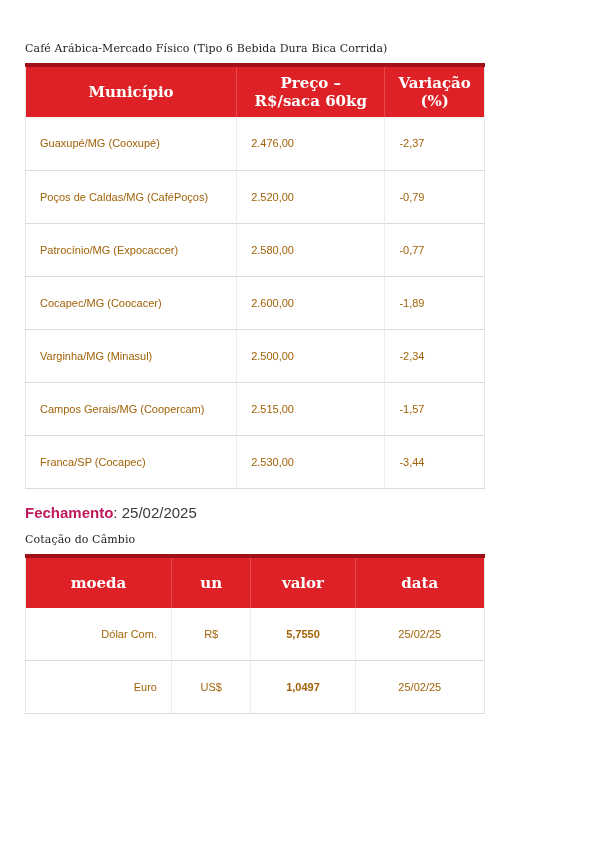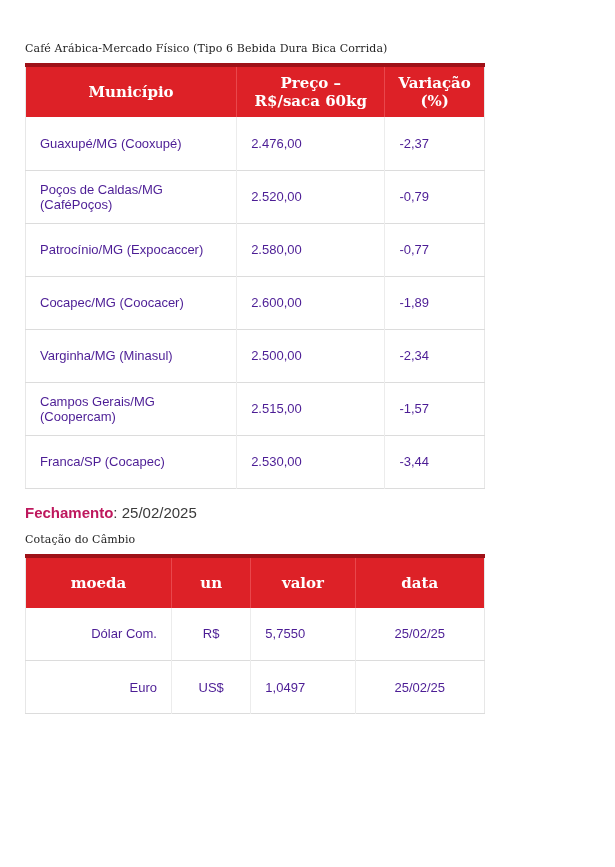--- a/index.html
+++ b/index.html
@@ -40,22 +40,22 @@
     font-size: 15px;
     text-align: center;
     height: 52px;
     vertical-align: middle;
     border-right: 1px solid #e9474c;
     padding: 0 10px;
   }
   table.data-table thead th:last-child { border-right: none; }
   table.data-table tbody td {
     background: #ffffff;
-    font-size: 13px;
-    color: #4c1d95;
+    font-size: 11px;
+    color: #a16207;
     height: 53px;
     vertical-align: middle;
     padding: 0 14px;
     border-top: 1px solid #dcdcdc;
     border-right: 1px solid #ececec;
   }
   table.data-table tbody td:last-child { border-right: none; }
   table.data-table tbody tr:first-child td { border-top: none; }
 
   
@@ -64,21 +64,21 @@
   table.coffee col.c2 { width: 21.7%; }
   table.coffee tbody td { text-align: left; }
 
   
   table.exchange col.c0 { width: 31.8%; }
   table.exchange col.c1 { width: 17.3%; }
   table.exchange col.c2 { width: 22.7%; }
   table.exchange col.c3 { width: 28.2%; }
   table.exchange tbody td.align-left   { text-align: right; }
   table.exchange tbody td.align-center { text-align: center; }
-  table.exchange tbody td.align-right  { text-align: left; }
+  table.exchange tbody td.align-right  { text-align: center; font-weight: bold; }
 
   .closing-line {
     margin-top: 15px;
     font-size: 15px;
     color: #3a3a3a;
   }
   .closing-line b { font-weight: 700; color: #be185d; }
 
   .cambio-heading { margin-top: 50px; }
 </style>

